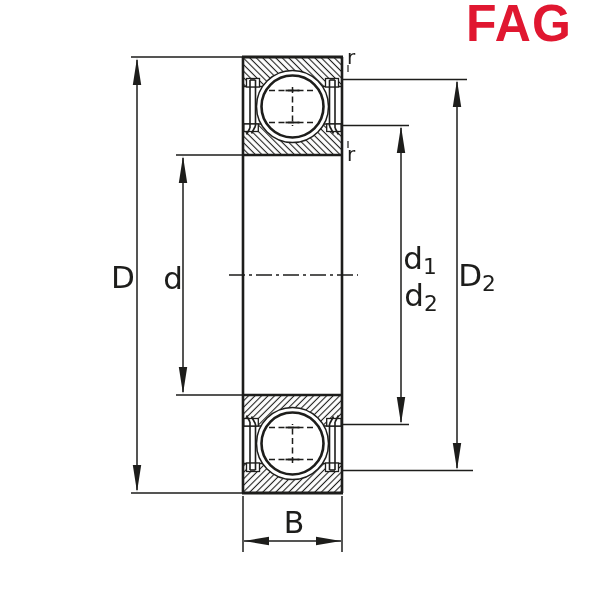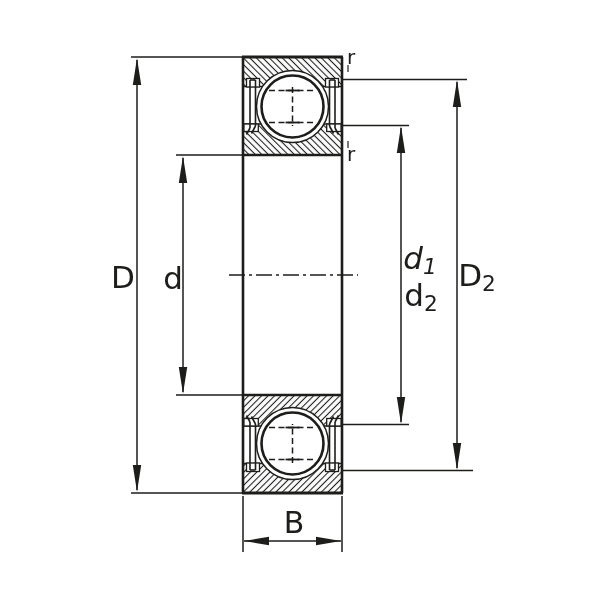--- a/index.html
+++ b/index.html
@@ -104,21 +104,22 @@
       <polygon points="401,424 396.8,397 405.2,397"></polygon>
       <polygon points="457,80 452.8,107 461.2,107"></polygon>
       <polygon points="457,470 452.8,443 461.2,443"></polygon>
       <polygon points="244,541 269,536.8 269,545.2"></polygon>
       <polygon points="341,541 316,536.8 316,545.2"></polygon>
     </g>
   </svg>
 
   <div class="dimlabel" style="left:123px;top:277px;">D</div>
   <div class="dimlabel" style="left:173px;top:278px;">d</div>
-  <div class="dimlabel" style="left:420px;top:260px;font-style:italic;"><span>d</span><sub>1</sub></div>
+  <div class="dimlabel" style="left:420px;top:260px;"><span>d</span><sub>1</sub></div>
   <div class="dimlabel" style="left:421px;top:297px;"><span>d</span><sub>2</sub></div>
   <div class="dimlabel" style="left:477px;top:277px;"><span>D</span><sub>2</sub></div>
   <div class="dimlabel lbl-B" style="left:294px;top:523px;">B</div>
   <div class="dimlabel lbl-r" style="left:351px;top:57px;">r</div>
   <div class="dimlabel lbl-r" style="left:351px;top:154px;">r</div>
 
+  <div id="fag-logo" style="color: rgb(224, 23, 48);">FAG</div>
 
 </div>
 
 </body></html>

